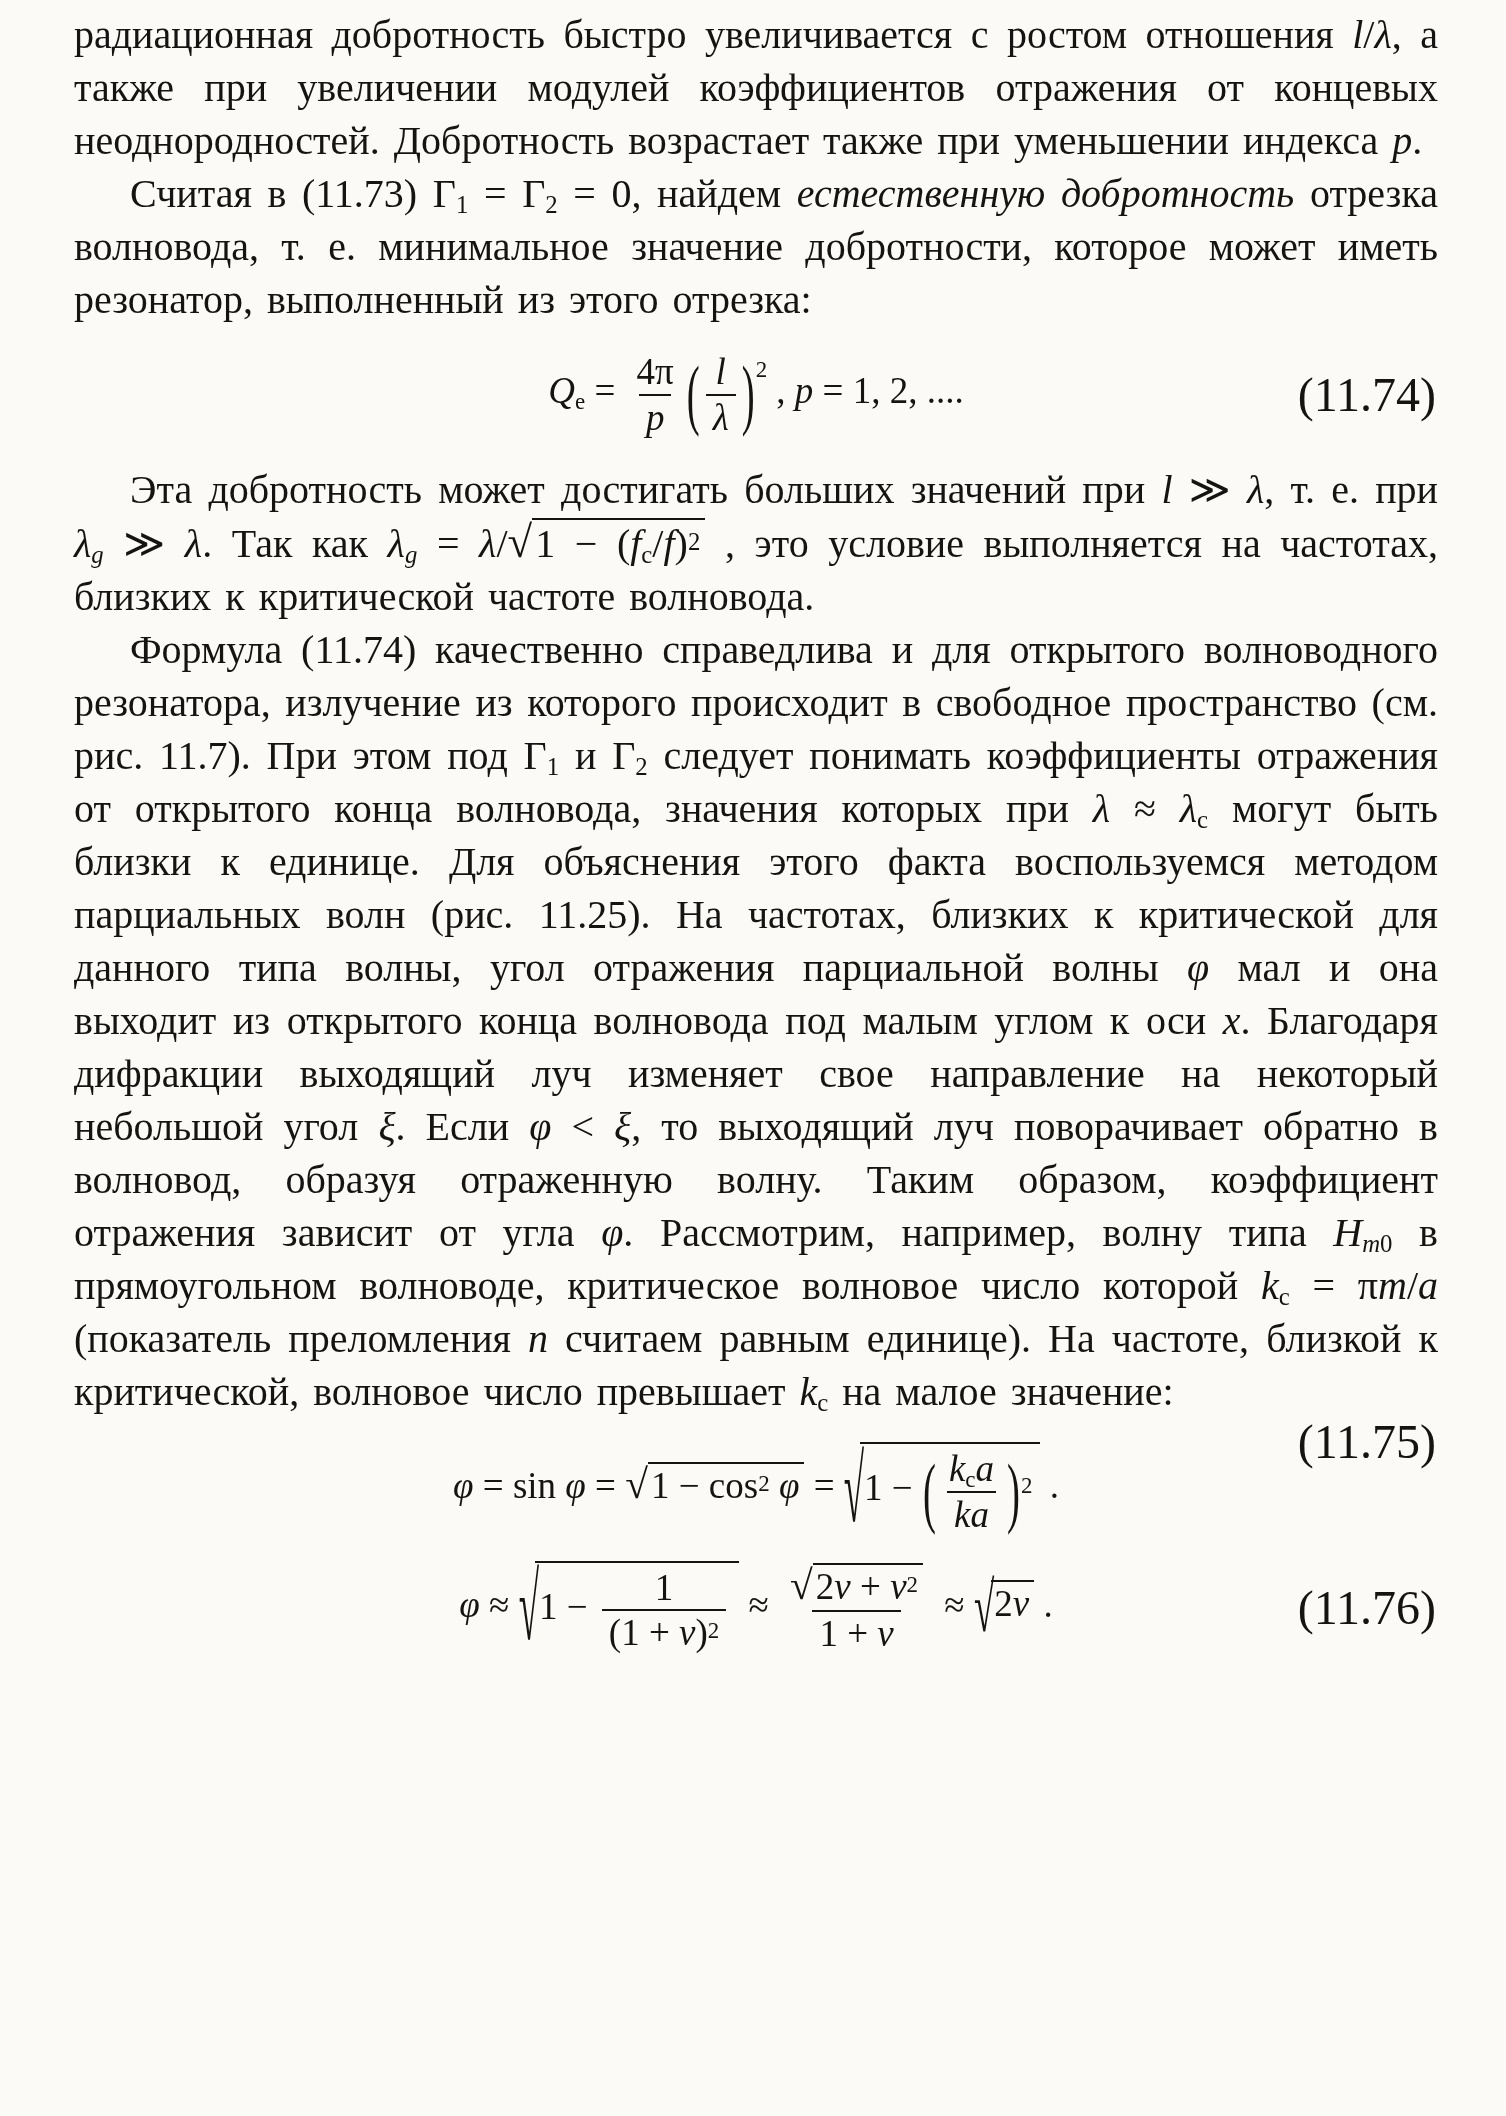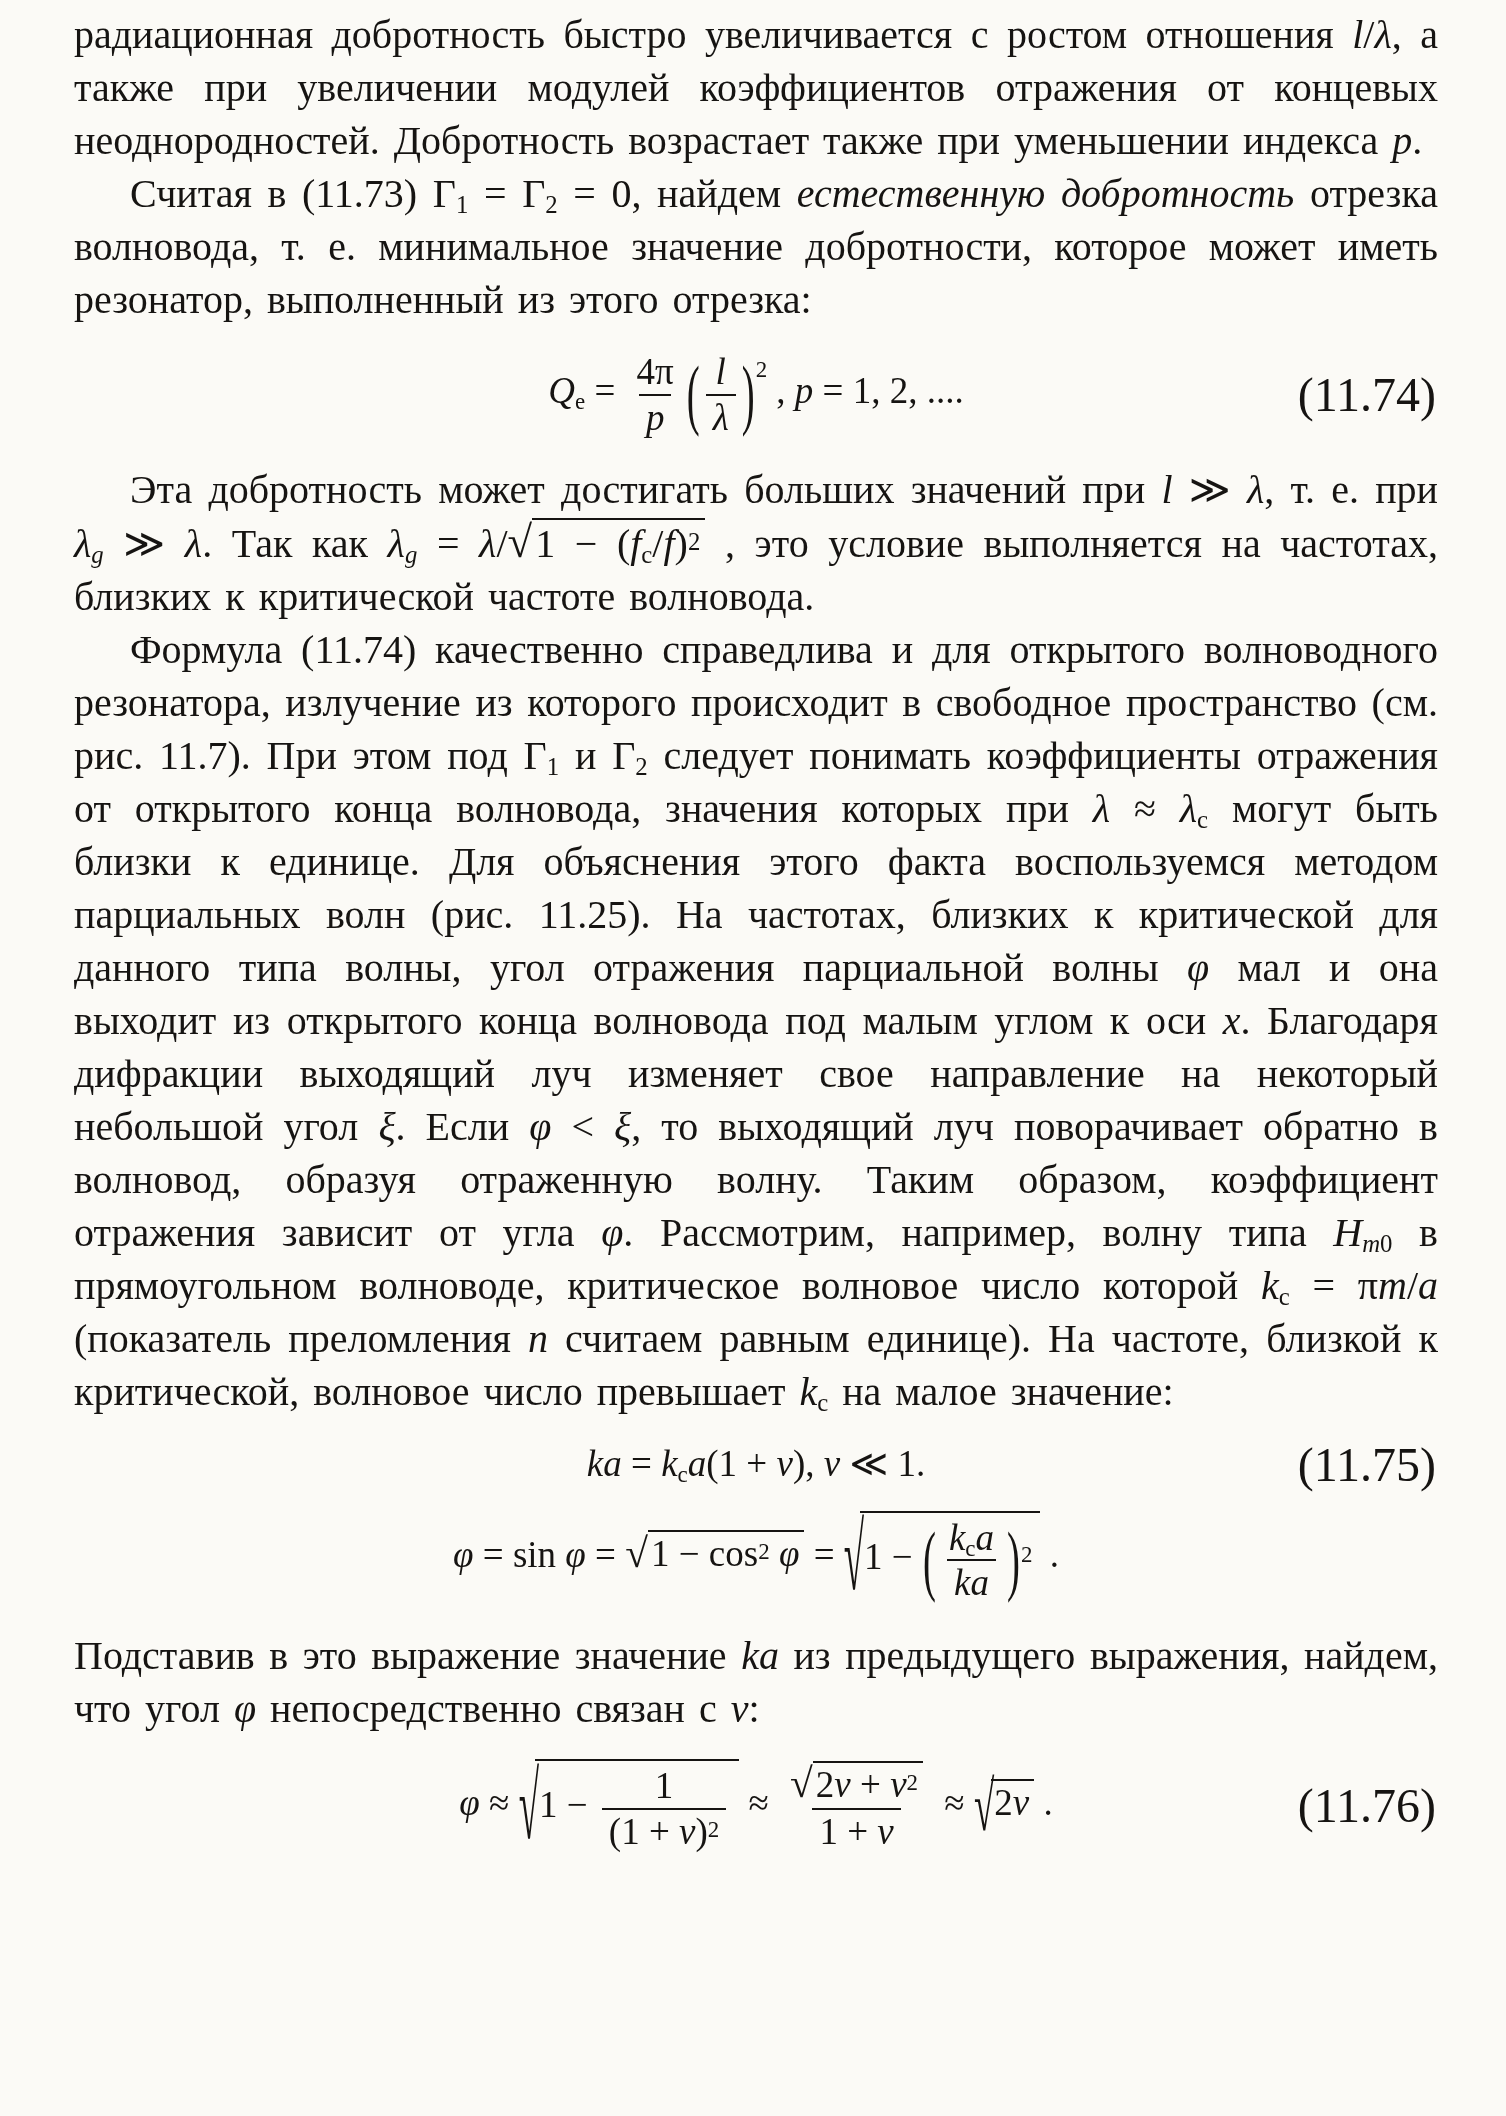--- a/index.html
+++ b/index.html
@@ -48,33 +48,31 @@
           <span class="den"><span class="it">λ</span></span>
         </span><span class="bigp">)</span><sup class="exp">2</sup><span> ,  </span><span class="it">p</span><span> = 1, 2, .... </span></span>
     <span class="eqno">(11.74)</span>
   </div>
 
   <p class="para indent"><span>Эта добротность может достигать больших значений при </span><span class="it">l</span><span> ≫ </span><span class="it">λ</span><span>, т. е. при </span><span class="it">λ</span><sub class="it">g</sub><span> ≫ </span><span class="it">λ</span><span>. Так как </span><span class="it">λ</span><sub class="it">g</sub><span> = </span><span class="it">λ</span><span>/</span><span class="rad">√</span><span class="ov"><span>1 − (</span><span class="it">f</span><sub>c</sub><span>/</span><span class="it">f</span><span>)</span><sup>2</sup></span><span> , это условие выполняется на частотах, близких к критической частоте волновода.</span></p>
 
   <p class="para indent"><span>Формула (11.74) качественно справедлива и для открытого волноводного резонатора, излучение из которого происходит в свободное пространство (см. рис. 11.7). При этом под </span><span>Γ</span><sub>1</sub><span> и </span><span>Γ</span><sub>2</sub><span> следует понимать коэффициенты отражения от открытого конца волновода, значения которых при </span><span class="it">λ</span><span> ≈ </span><span class="it">λ</span><sub>c</sub><span> могут быть близки к единице. Для объяснения этого факта воспользуемся методом парциальных волн (рис. 11.25). На частотах, близких к критической для данного типа волны, угол отражения парциальной волны </span><span class="it">φ</span><span> мал и она выходит из открытого конца волновода под малым углом к оси </span><span class="it">x</span><span>. Благодаря дифракции выходящий луч изменяет свое направление на некоторый небольшой угол </span><span class="it">ξ</span><span>. Если </span><span class="it">φ</span><span> &lt; </span><span class="it">ξ</span><span>, то выходящий луч поворачивает обратно в волновод, образуя отраженную волну. Таким образом, коэффициент отражения зависит от угла </span><span class="it">φ</span><span>. Рассмотрим, например, волну типа </span><span class="it">H</span><sub class="it">m</sub><sub>0</sub><span> в прямоугольном волноводе, критическое волновое число которой </span><span class="it">k</span><sub>c</sub><span> = π</span><span class="it">m</span><span>/</span><span class="it">a</span><span> (показатель преломления </span><span class="it">n</span><span> считаем равным единице). На частоте, близкой к критической, волновое число превышает </span><span class="it">k</span><sub>c</sub><span> на малое значение:</span></p>
 
   <div class="equation">
-    <span class="eq-body"><span class="it">ka</span><span> = </span><span class="it">k</span><sub>c</sub><span class="it">a</span><span>(1 + </span><span class="it">ν</span><span>),   </span><span class="it">ν</span><span> ≪ 1.</span></span>
     <span class="eqno">(11.75)</span>
   </div>
 
 
   <div class="equation">
     <span class="eq-body"><span class="it">φ</span><span> = sin </span><span class="it">φ</span><span> = </span><span class="rad">√</span><span class="ov"><span>1 − cos</span><sup>2</sup><span> </span><span class="it">φ</span></span><span> = </span><span class="rad2">√</span><span class="ov ovb"><span>1 − </span><span class="bigp">(</span><span class="frac">
             <span class="num"><span class="it">k</span><sub>c</sub><span class="it">a</span></span>
             <span class="den"><span class="it">ka</span></span>
           </span><span class="bigp">)</span><sup class="exp">2</sup></span><span> .</span></span>
   </div>
 
-  <p class="para"><span>Подставив в это выражение значение </span><span class="it">ka</span><span> из предыдущего выражения, найдем, что угол </span><span class="it">φ</span><span> непосредственно связан с </span><span class="it">ν</span><span>:</span></p>
 
   <div class="equation">
     <span class="eq-body"><span class="it">φ</span><span> ≈ </span><span class="rad2">√</span><span class="ov ovb"><span>1 − </span><span class="frac">
             <span class="num"><span>1</span></span>
             <span class="den"><span>(1 + </span><span class="it">ν</span><span>)</span><sup>2</sup></span>
           </span></span><span> ≈ </span><span class="frac">
           <span class="num"><span class="rad">√</span><span class="ov"><span>2</span><span class="it">ν</span><span> + </span><span class="it">ν</span><sup>2</sup></span></span>
           <span class="den"><span>1 + </span><span class="it">ν</span></span>
         </span><span> ≈ </span><span class="rad3">√</span><span class="ov"><span>2</span><span class="it">ν</span></span><span> .</span></span>
     <span class="eqno">(11.76)</span>

